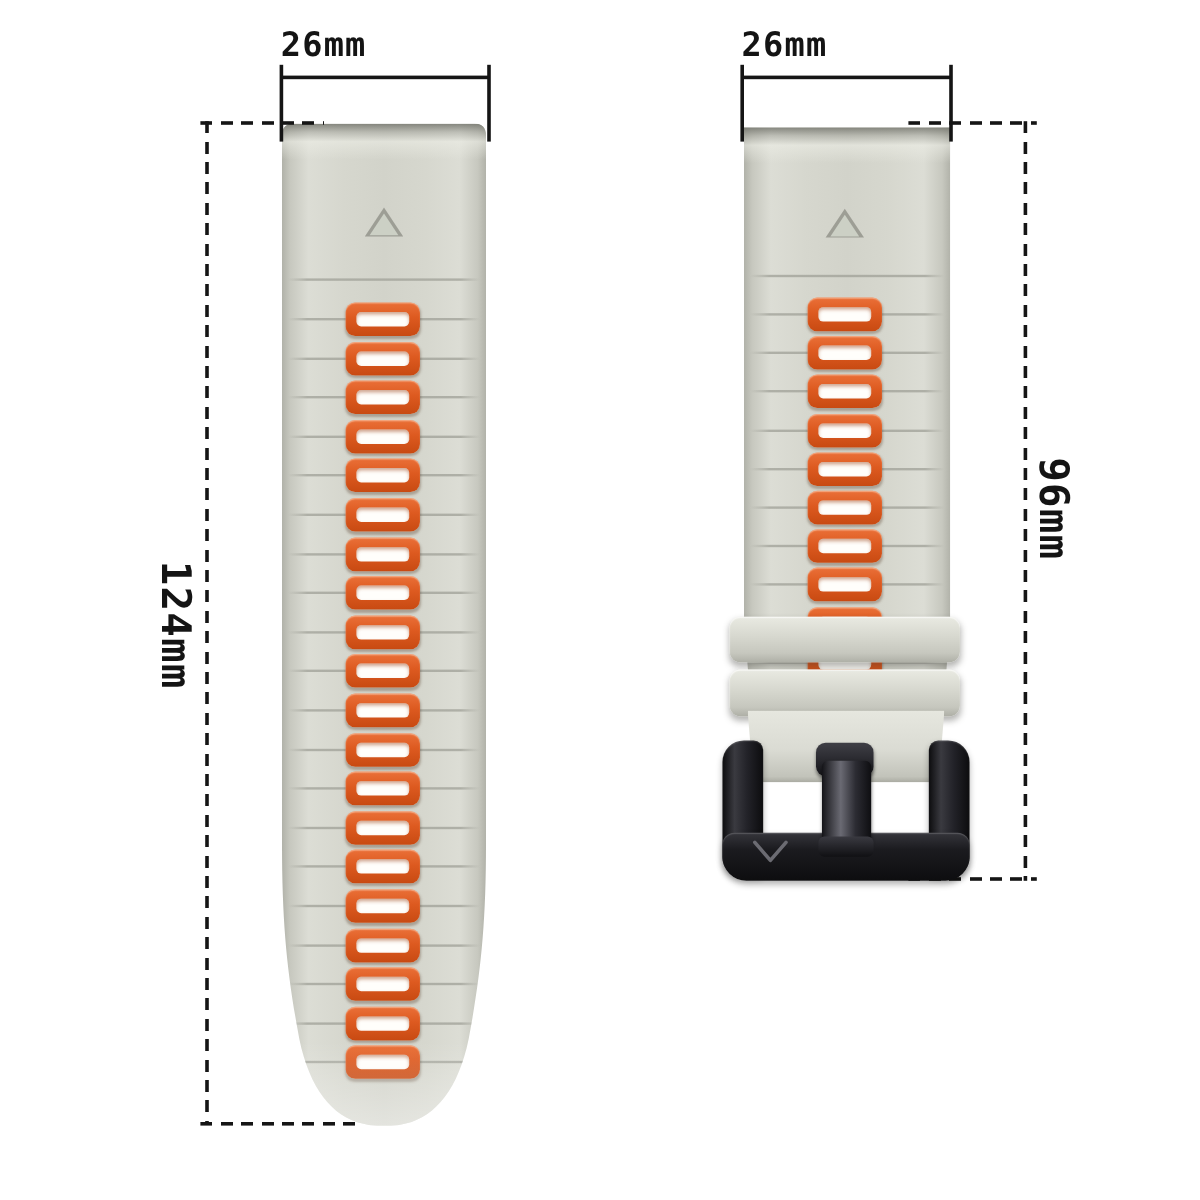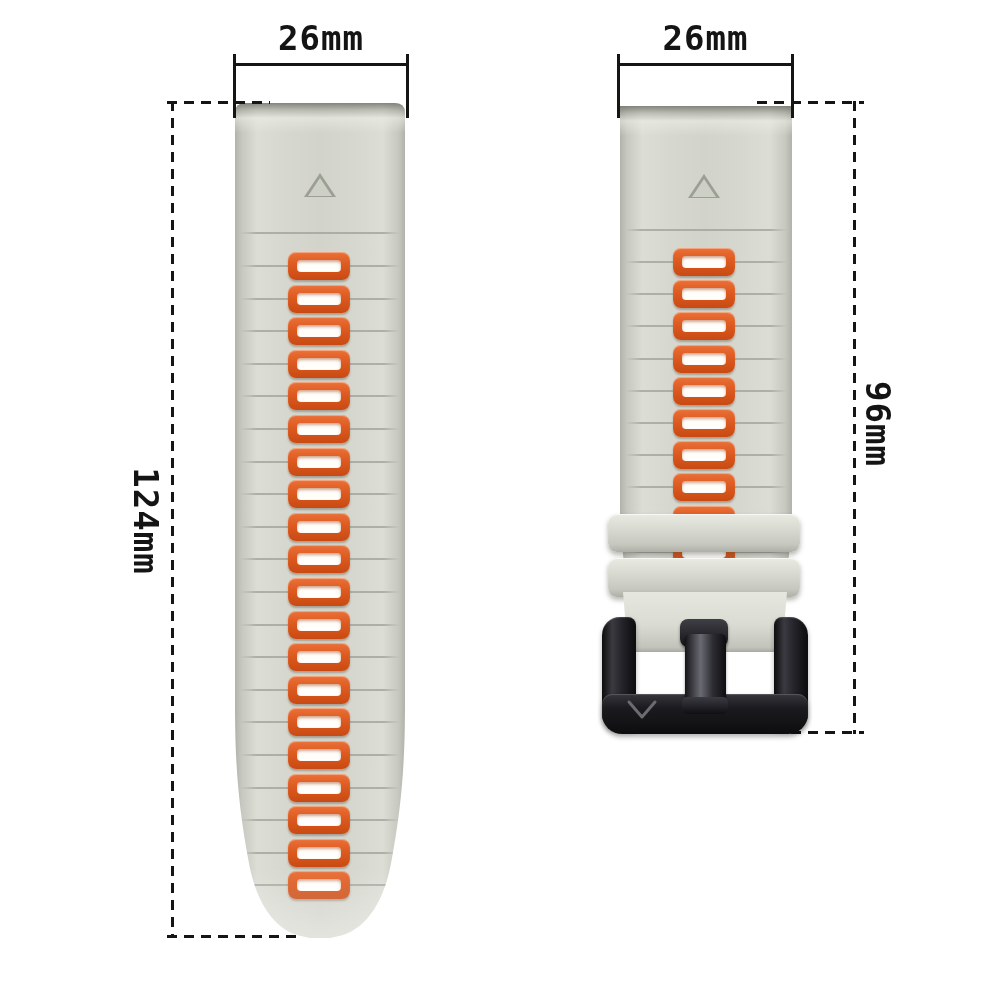--- a/index.html
+++ b/index.html
@@ -2,22 +2,22 @@
 <html><head>
 <meta charset="utf-8">
 <style>
   html,body{margin:0;padding:0;background:#ffffff;}
   .canvas{
     position:relative;width:1000px;height:1000px;background:#ffffff;overflow:hidden;
     font-family:"DejaVu Sans Mono","Liberation Mono",monospace;
   }
   
   .dim-label{
-    position:absolute;font-size:34px;font-weight:700;color:#141414;
-    text-align:center;line-height:40px;letter-spacing:1px;white-space:nowrap;
+    position:absolute;font-size:28px;font-weight:700;color:#141414;
+    text-align:left;line-height:40px;letter-spacing:1px;white-space:nowrap;
   }
   .dim-label-rot{
     position:absolute;font-size:34px;font-weight:700;color:#141414;
     white-space:nowrap;letter-spacing:1px;
     transform:translate(-50%,-50%) rotate(90deg);
   }
   .line-h{position:absolute;height:3px;background:#151515;}
   .line-v{position:absolute;width:3px;background:#151515;}
   .dash-h{position:absolute;height:3px;
     background:repeating-linear-gradient(90deg,#151515 0 10px,transparent 10px 17px);}

